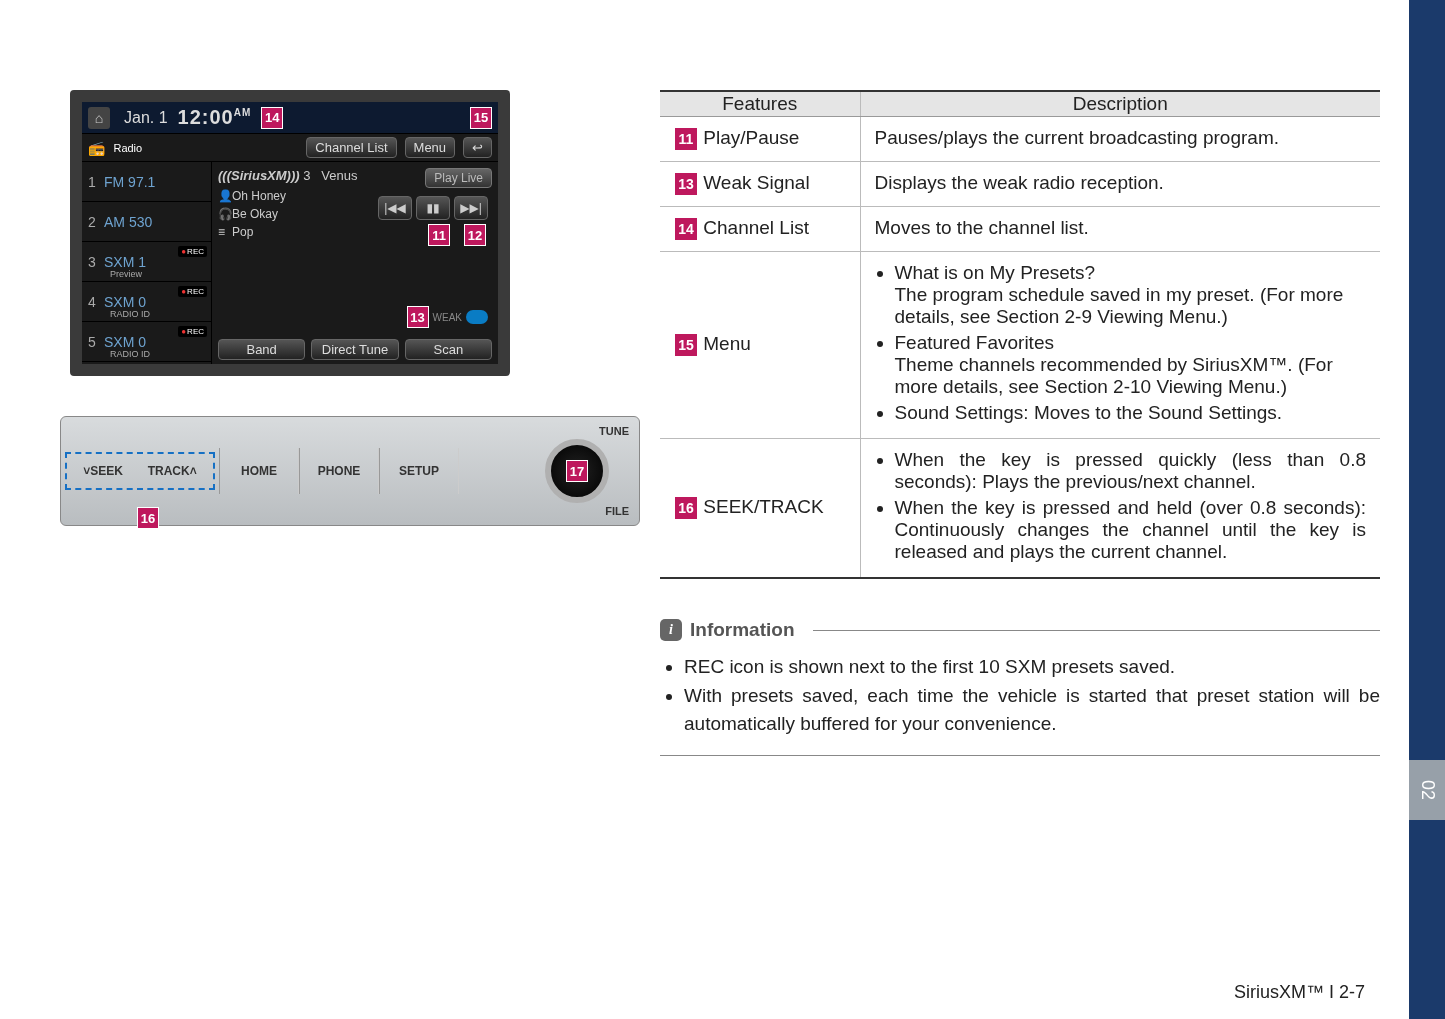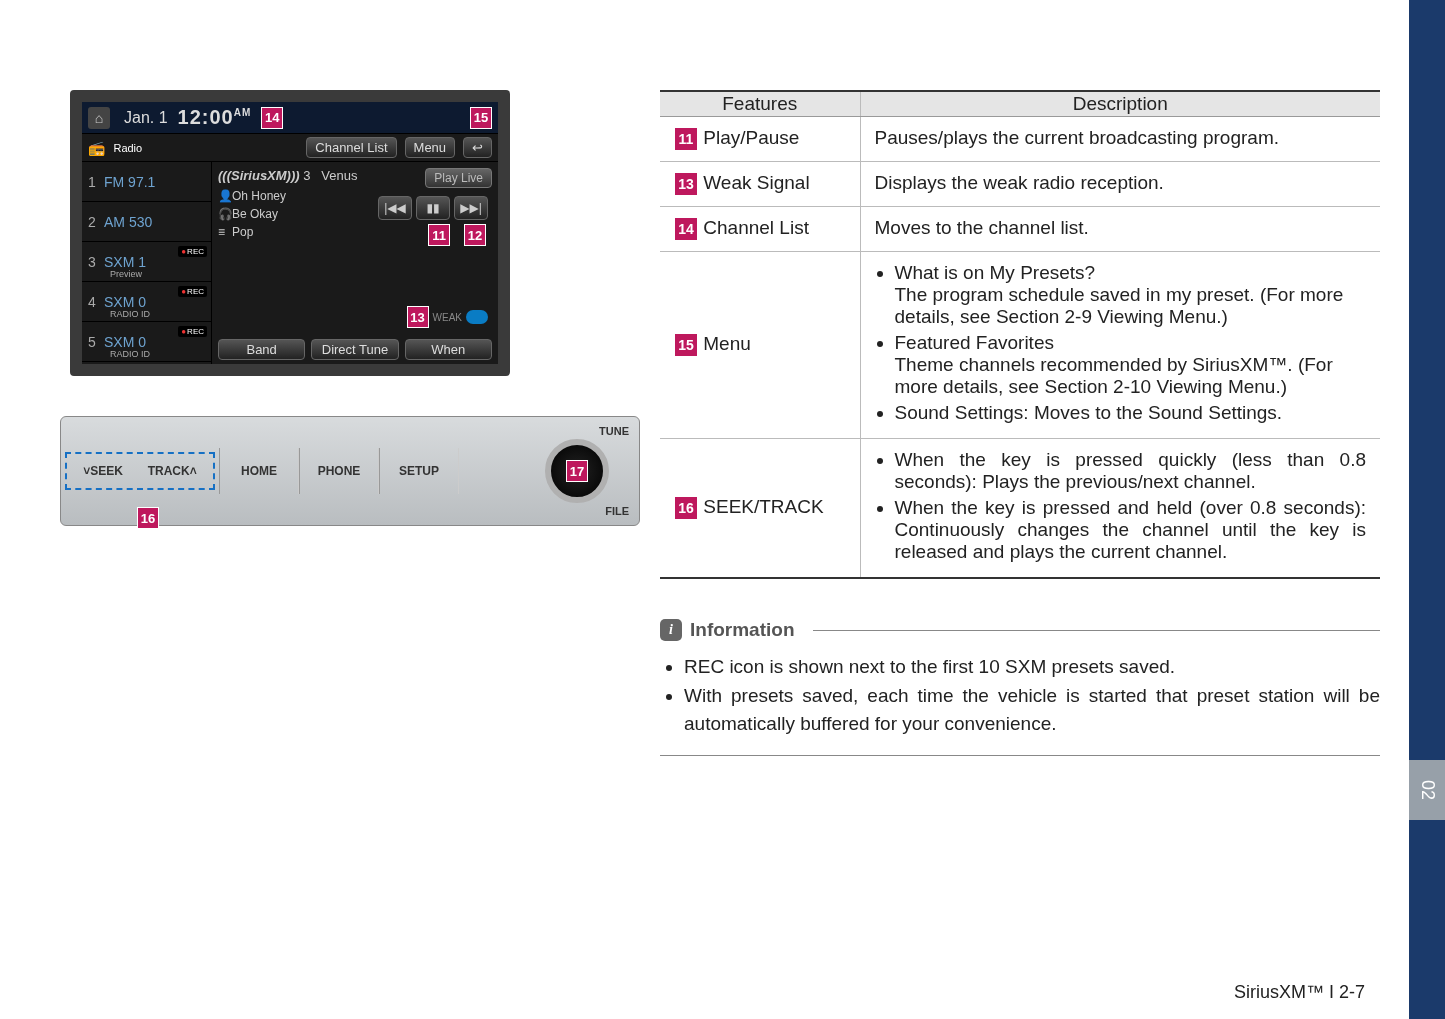--- a/index.html
+++ b/index.html
@@ -232,21 +232,21 @@
             <div><span class="ic">≡</span><span>Pop</span></div>
           </div>
           <div class="weak">
             <span class="callout">13</span>
             <span class="txt">WEAK</span>
             <span class="mag"></span>
           </div>
           <div class="bottombar">
             <span class="pill">Band</span>
             <span class="pill">Direct Tune</span>
-            <span class="pill">When</span>
+            <span class="pill">Scan</span>
           </div>
         </div>
       </div>
     </div>
 
     <div class="hw-panel">
       <div class="seek-group">
         <span>˅<span>SEEK</span></span>
         <span><span>TRACK</span>˄</span>
       </div>

